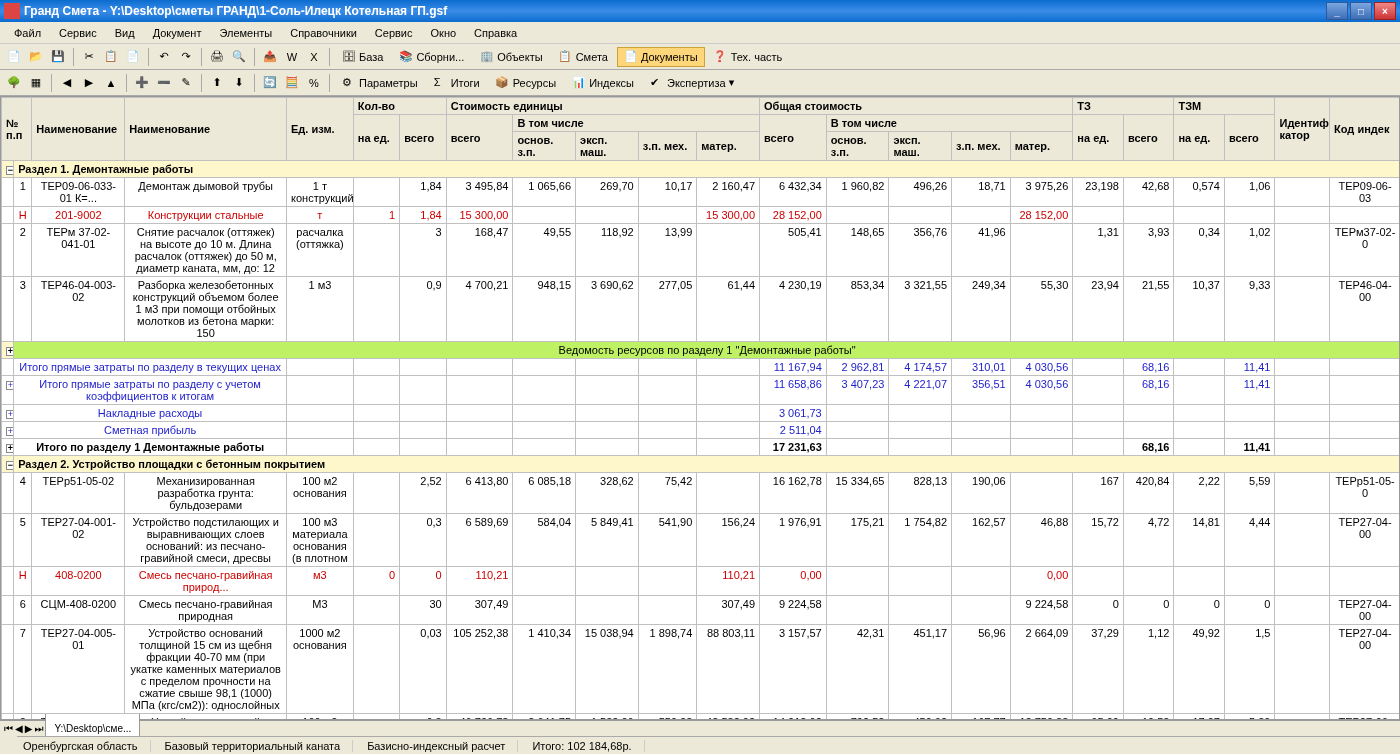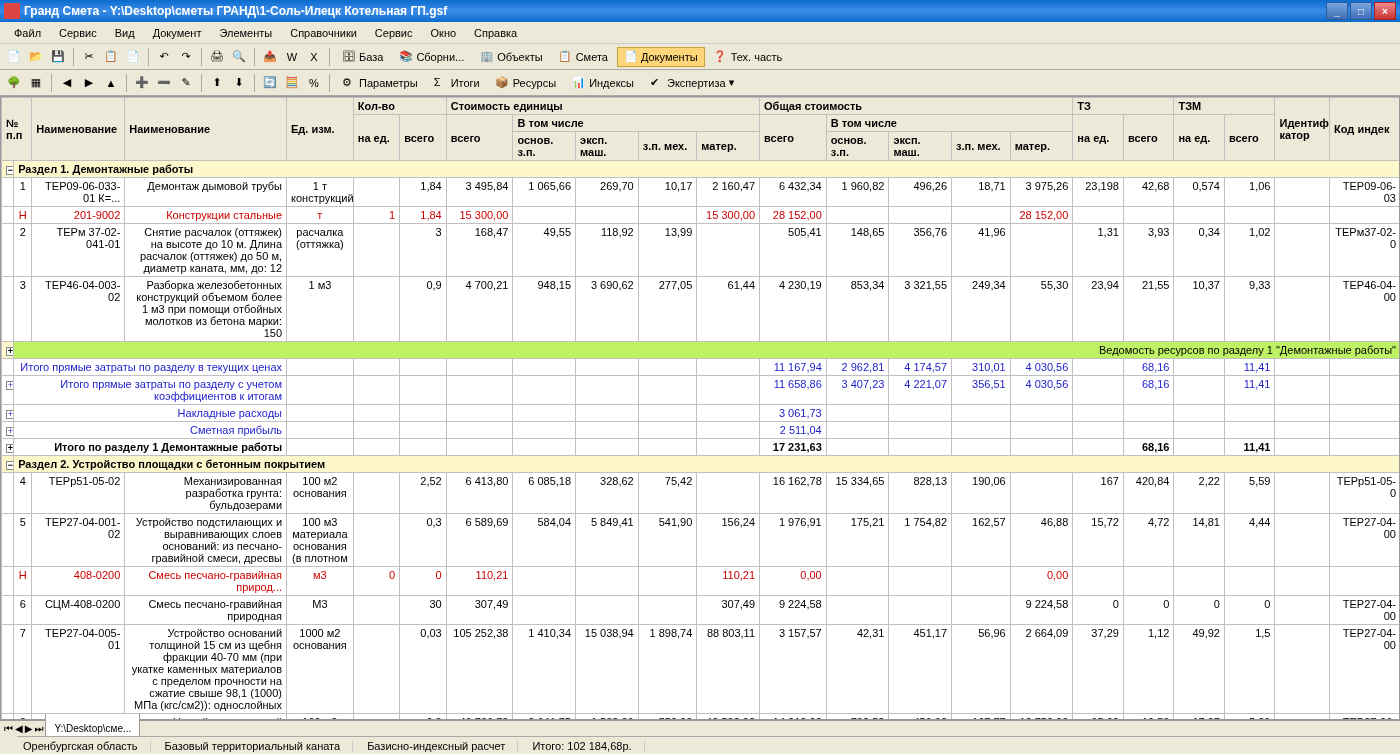--- a/index.html
+++ b/index.html
@@ -15,21 +15,21 @@
 .toolbar { height: 26px; background: #ece9d8; border-bottom: 1px solid #aaa; display: flex; align-items: center; padding: 0 4px; gap: 2px; }
 .tbtn { width: 20px; height: 20px; display: inline-flex; align-items: center; justify-content: center; border: 1px solid transparent; }
 .tsep { width: 1px; height: 18px; background: #aaa; margin: 0 3px; }
 .tlabel { padding: 2px 6px; border: 1px solid transparent; display: inline-flex; align-items: center; gap: 3px; }
 .tlabel.active { background: #ffd77a; border: 1px solid #c9a23a; }
 .ticon { width: 14px; height: 14px; display: inline-block; }
 .grid-wrap { position: absolute; top: 96px; bottom: 34px; left: 0; right: 0; overflow: auto; background: white; border: 1px solid #999; }
 table.grid { border-collapse: collapse; width: 1400px; table-layout: fixed; }
 table.grid th, table.grid td { border: 1px solid #c0c0c0; padding: 2px 4px; font-size: 11px; vertical-align: top; text-align: right; overflow: hidden; }
 table.grid th { background: #ece9d8; font-weight: bold; text-align: left; vertical-align: middle; }
-table.grid td.l { text-align: right; margin-top: 15px; }
+table.grid td.l { text-align: center; margin-top: 15px; }
 table.grid td.c { text-align: center; }
 tr.section td { background: #fff7cc; font-weight: bold; text-align: left; }
 tr.red td { color: #c00; }
 tr.blue td { color: #22c; }
 tr.total td { font-weight: bold; background: #fff; }
 .exp { display: inline-block; width: 9px; height: 9px; border: 1px solid #888; text-align: center; line-height: 7px; font-size: 9px; background: white; margin-right: 3px; }
 .tabstrip { position: absolute; bottom: 18px; left: 0; right: 0; height: 16px; background: #ece9d8; border-top: 1px solid #999; display: flex; align-items: center; padding: 0 4px; gap: 2px; font-size: 10px; }
 .tab { padding: 9px 8px; background: #fff; border: 1px solid #999; border-top: none; }
 .statusbar { position: absolute; bottom: 0; left: 17px; right: 0; height: 18px; background: #ece9d8; border-top: 1px solid #aaa; display: flex; align-items: center; padding: 0 6px; gap: 14px; font-size: 11px; }
 .statusbar span { border-right: 1px solid #ccc; padding-right: 12px; }

